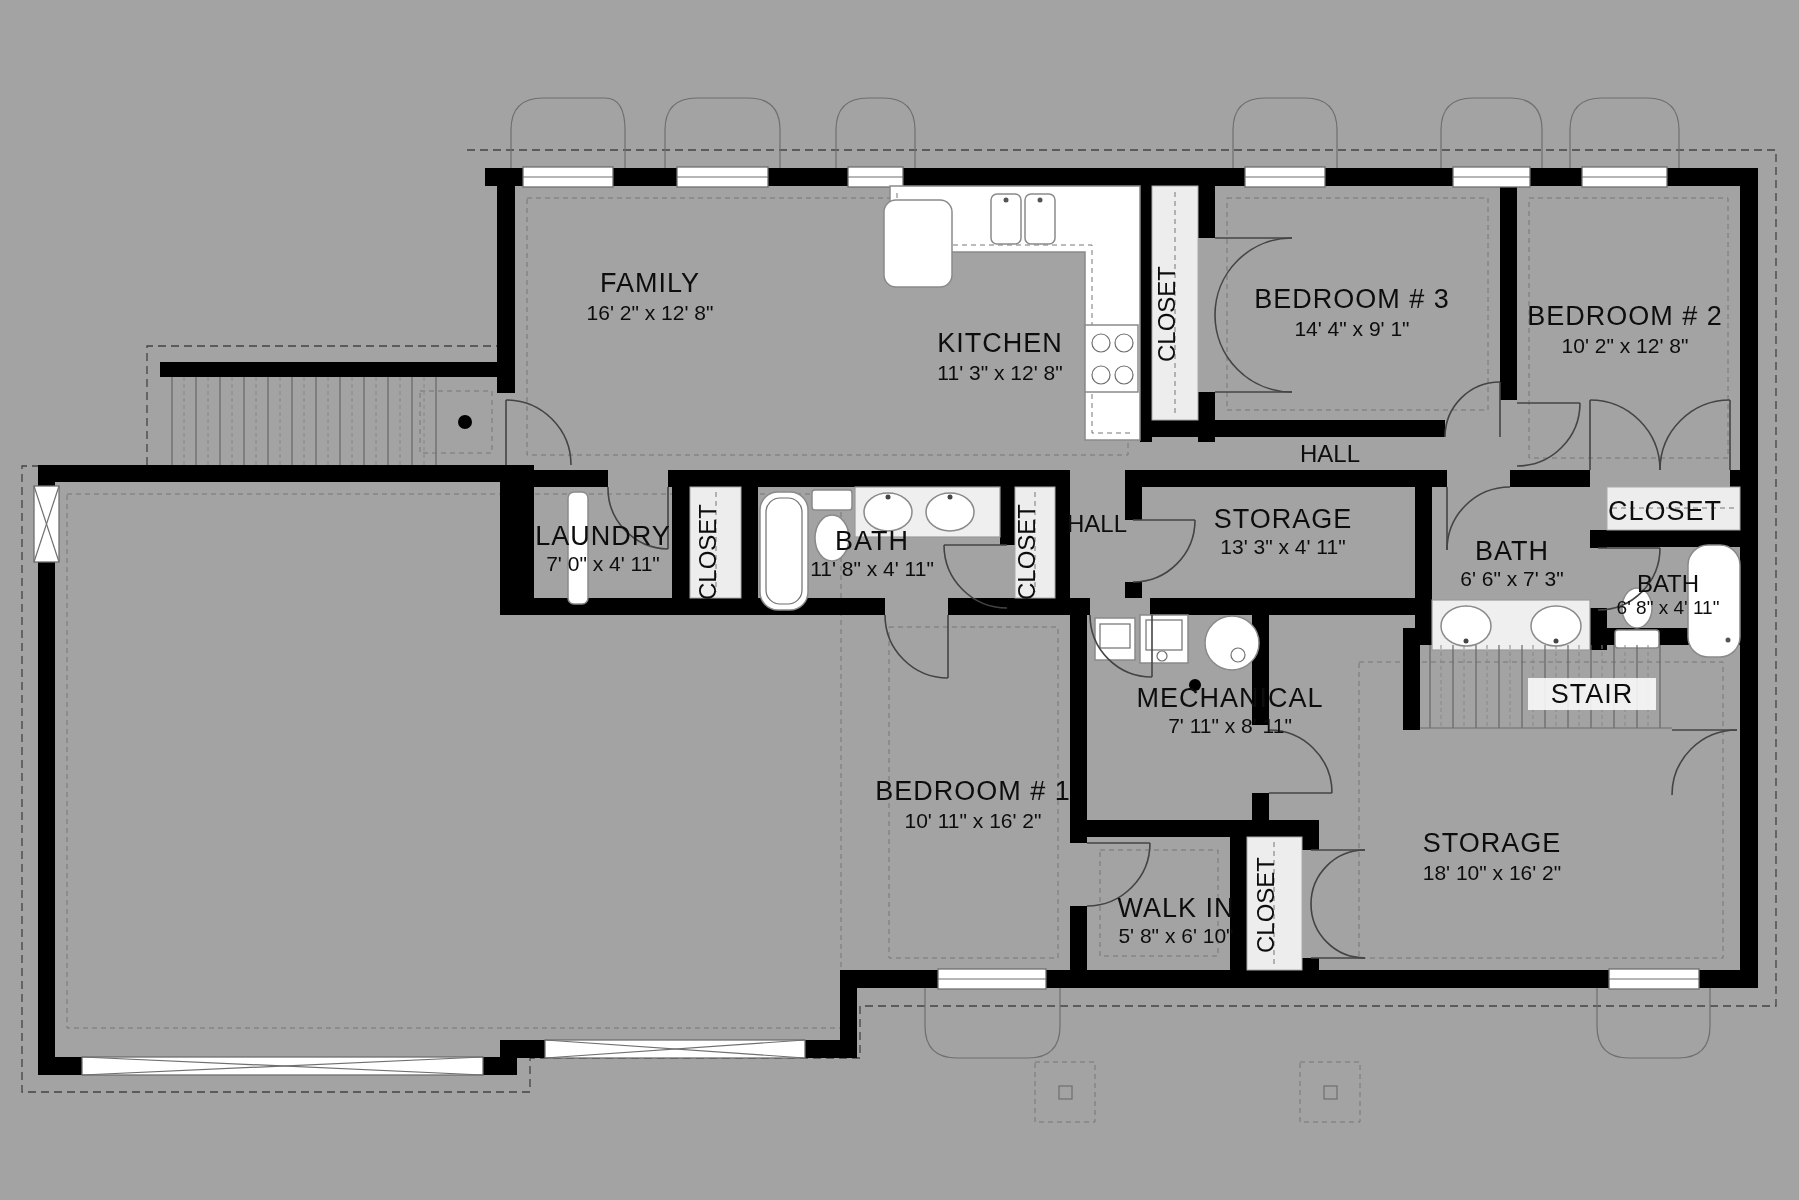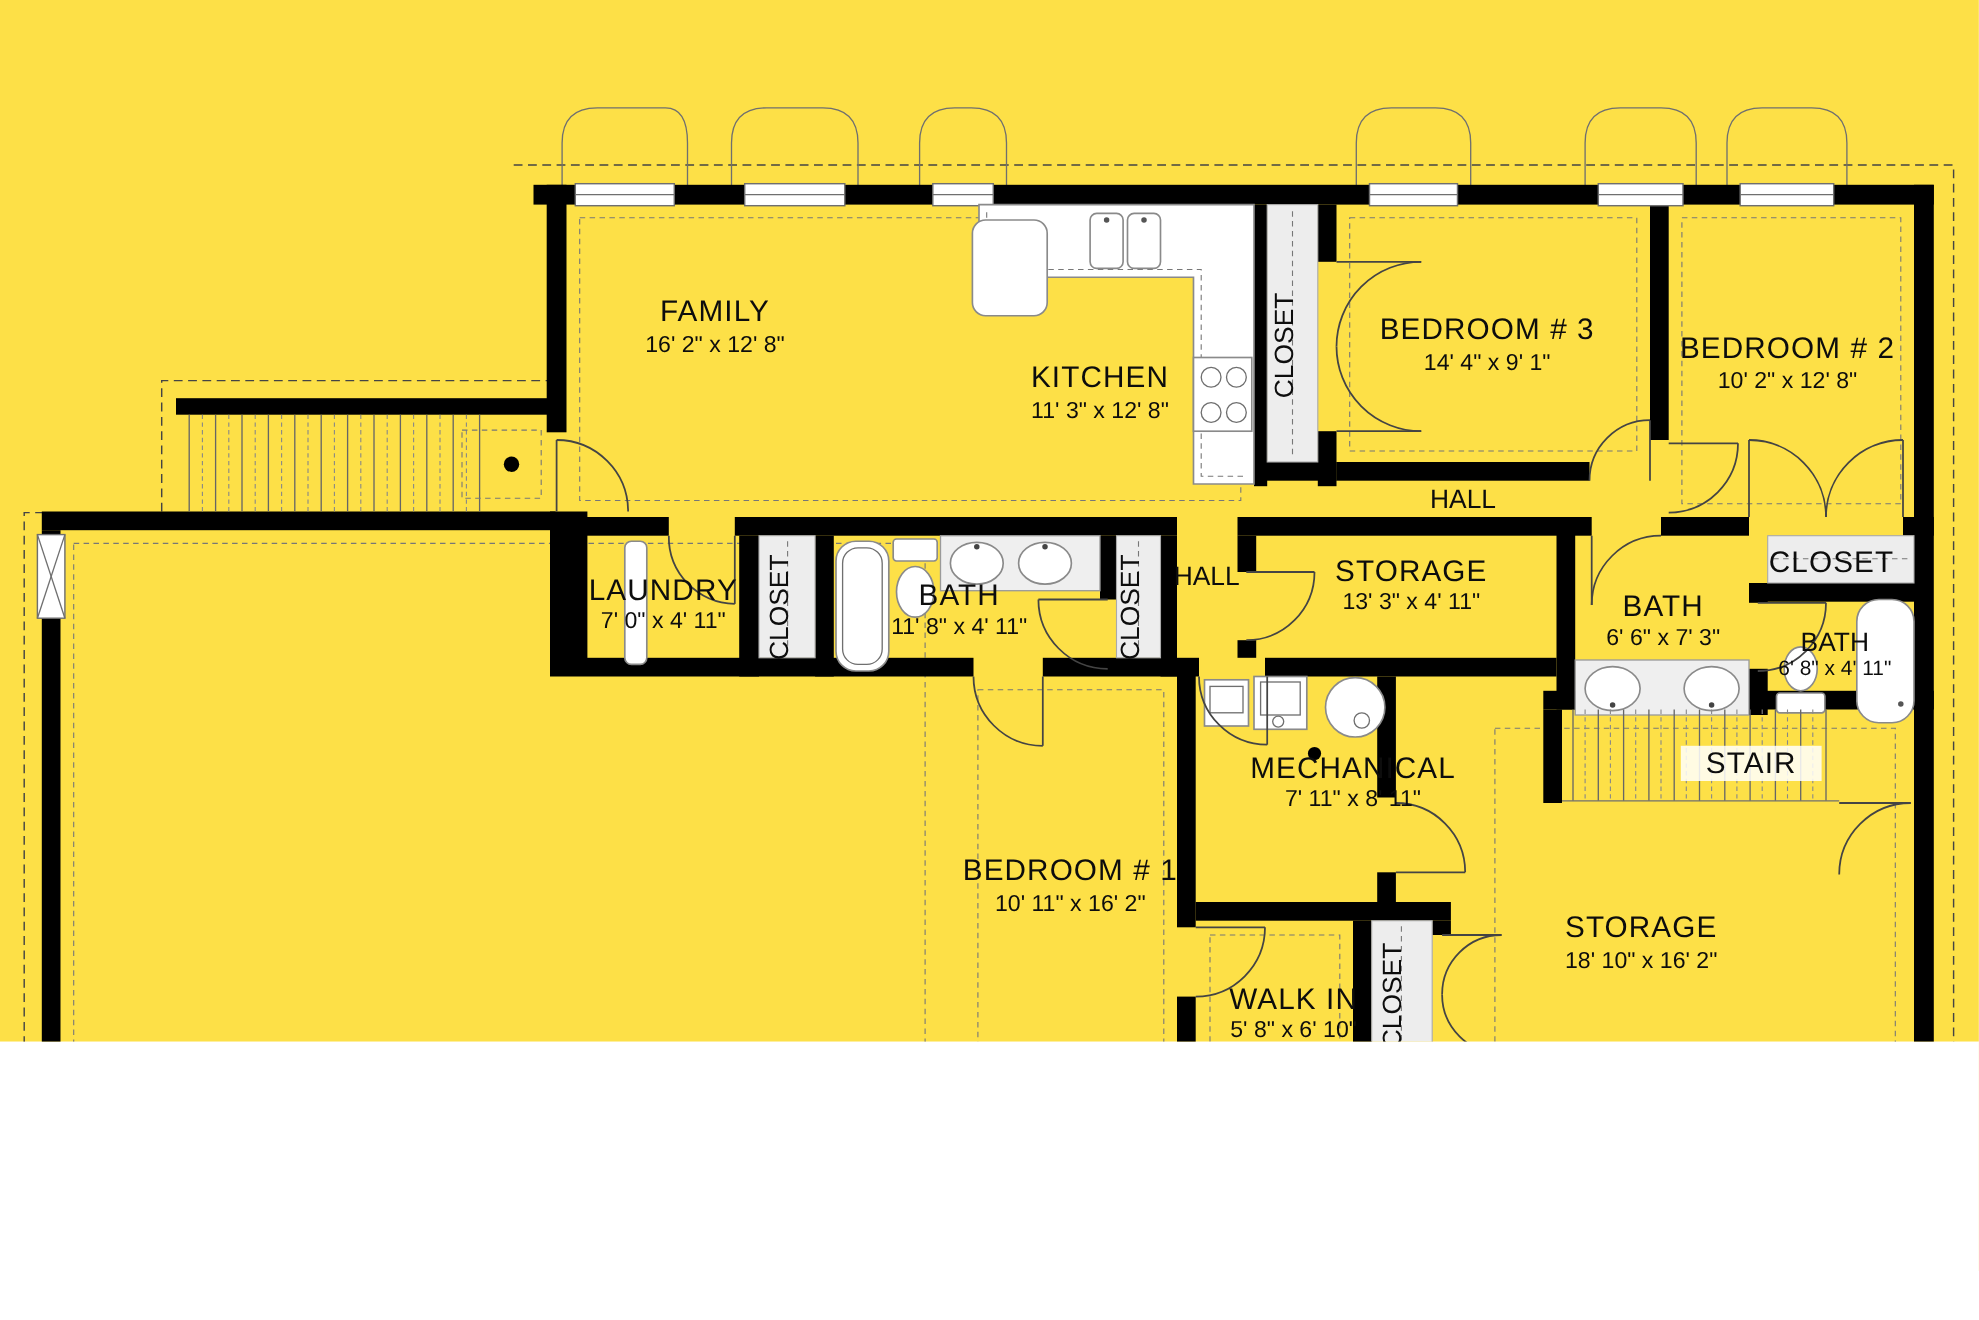--- a/index.html
+++ b/index.html
@@ -1,16 +1,16 @@
 <!DOCTYPE html>
 <html><head>
 <meta charset="utf-8">
 <style>
   html,body{margin:0;padding:0;background:#fff;}
-  .page{width:1799px;height:947px;position:relative;background:#fde047;overflow:hidden;
+  .page{width:1799px;height:1200px;position:relative;background:#a3a3a3;overflow:hidden;
         font-family:"Liberation Sans", sans-serif;}
   svg{position:absolute;left:0;top:0;}
   .w{fill:#000;stroke:none;}
   .fix{fill:#fff;stroke:#8a8a8a;stroke-width:1.5;}
   .fixg{fill:#efefef;stroke:#9a9a9a;stroke-width:1.2;}
   .clo{fill:#ededed;stroke:#aaa;stroke-width:1;}
   .door{fill:none;stroke:#444;stroke-width:1.6;}
   .dash{fill:none;stroke:#444;stroke-width:1.3;stroke-dasharray:8 5;}
   .dash2{fill:none;stroke:#777;stroke-width:1;stroke-dasharray:5 4;}
   .tread{stroke:#666;stroke-width:1.2;}

